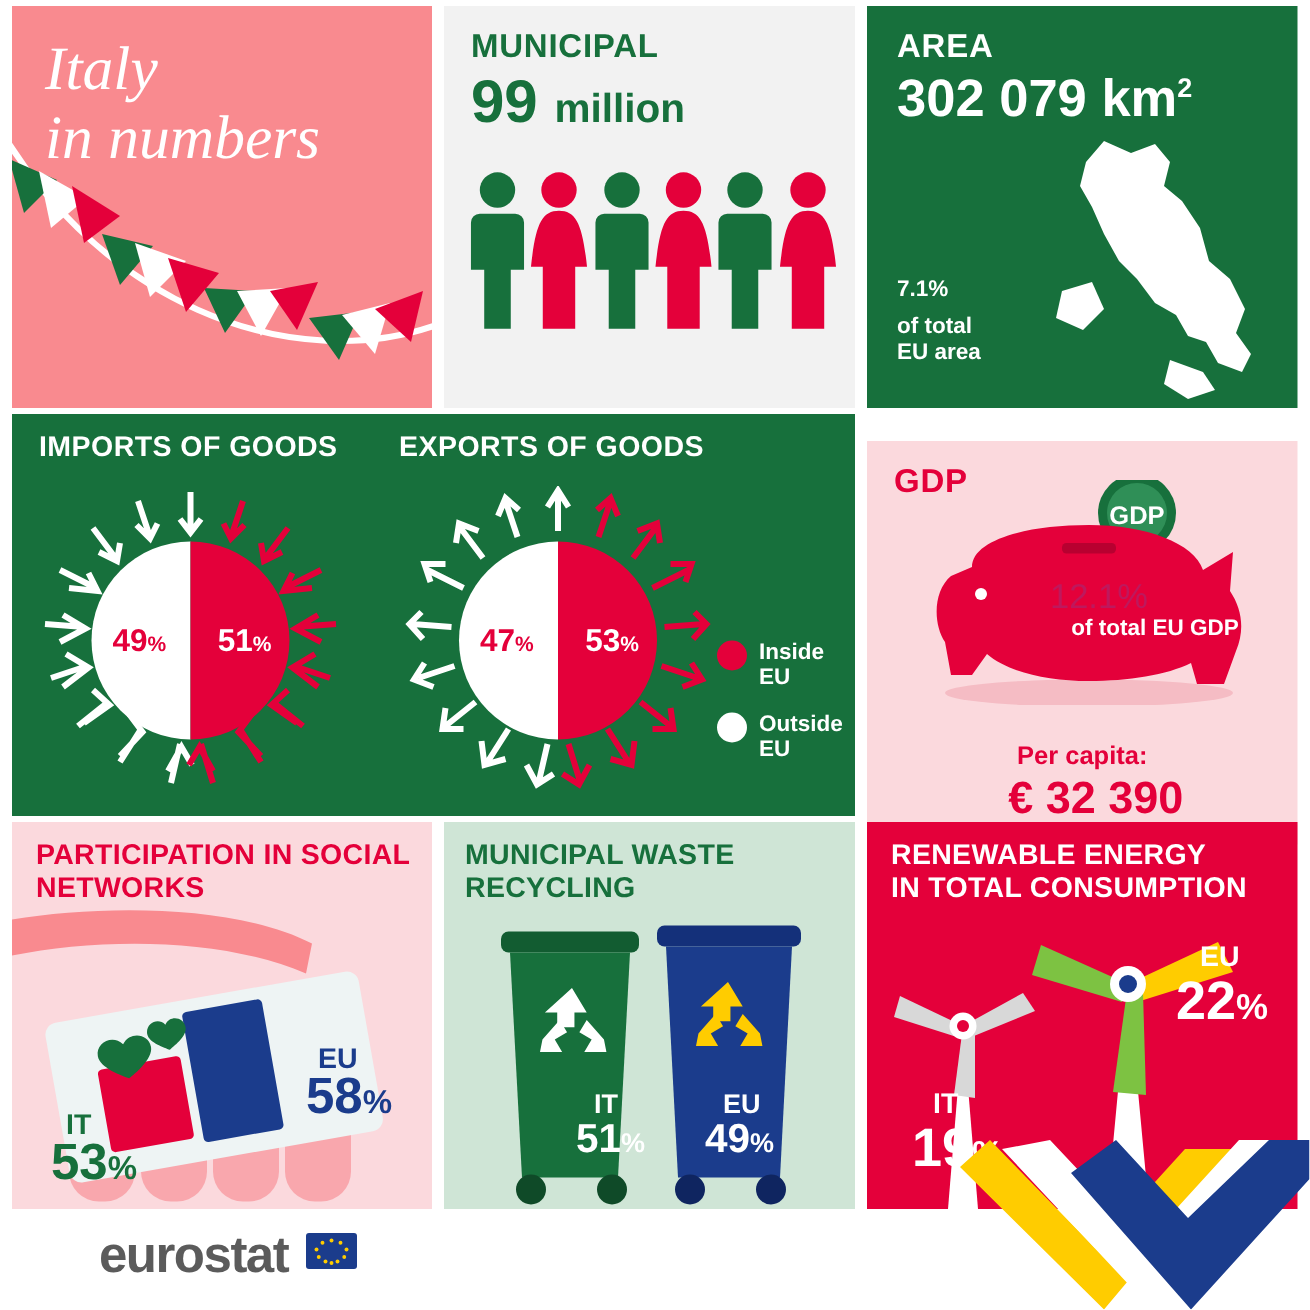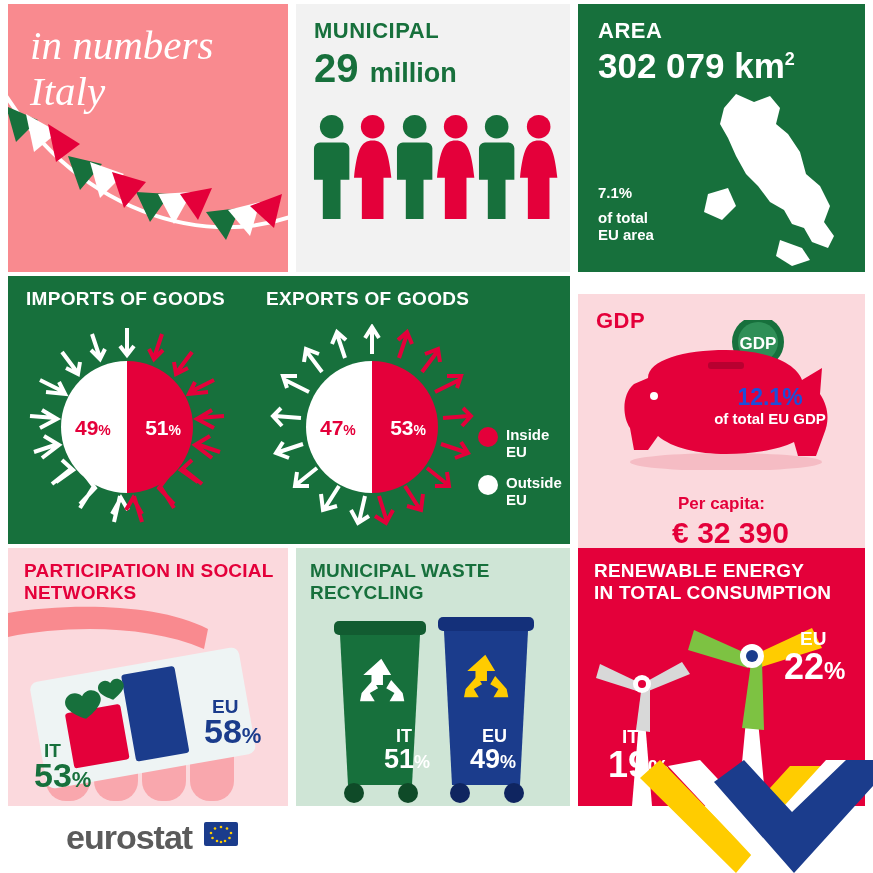--- a/index.html
+++ b/index.html
@@ -58,21 +58,21 @@
   .a2 { left:261px; top:48px; }
   .legend { position:absolute; left:470px; top:150px; width:90px; color:#fff; font-size:15px; font-weight:bold; line-height:17px;}
   .legend .row { display:flex; align-items:flex-start; gap:8px; margin-bottom:14px;}
   .legend .dot { width:20px; height:20px; border-radius:50%; flex:0 0 auto; margin-top:1px;}
   .dot-red { background:#e4003a; }
   .dot-white { background:#ffffff; }
 
   .c-gdp { left:570px; top:18px; width:287px; height:269px; background:#fbd9dd; }
   .c-gdp .lbl { position:absolute; left:18px; top:14px; color:#e4003a; font-size:22px; font-weight:bold; letter-spacing:.5px;}
   .pig-wrap { position:absolute; left:10px; top:26px; width:270px; height:150px;}
-  .c-gdp .pv { position:absolute; left:122px; top:90px; width:140px; text-align:center; color:#1d4ed8; font-size:23px; font-weight:bold;}
+  .c-gdp .pv { position:absolute; left:122px; top:90px; width:140px; text-align:left; color:#be185d; font-size:23px; font-weight:normal;}
   .c-gdp .ps { position:absolute; left:112px; top:116px; width:160px; text-align:center; color:#ffffff; font-size:15px; font-weight:bold;}
   .c-gdp .cap { position:absolute; left:0; top:200px; width:287px; text-align:center; color:#e4003a; font-size:17px; font-weight:bold;}
   .c-gdp .capv { position:absolute; left:0; top:222px; width:287px; text-align:center; color:#e4003a; font-size:30px; font-weight:bold;padding-left:18px;}
 
   
   .r3 { position:absolute; left:8px; top:548px; width:857px; height:258px; }
   .c-soc { left:0; top:0; width:280px; height:258px; background:#fbd9dd; }
   .c-soc .lbl { position:absolute; left:16px; top:12px; color:#e4003a; font-size:19px; font-weight:bold; line-height:22px; letter-spacing:.2px;}
   .c-soc .it { position:absolute; left:36px; top:192px; color:#17703c; font-size:19px; font-weight:bold;}
   .c-soc .itv { position:absolute; left:26px; top:208px; color:#17703c; font-size:34px; font-weight:bold;}
@@ -129,29 +129,29 @@
           <polygon points="230,146 262,138 252,172"></polygon>
         </g>
         <g fill="#e4003a">
           <polygon points="50,60 82,80 58,98"></polygon>
           <polygon points="114,108 148,118 126,144"></polygon>
           <polygon points="182,130 214,124 200,156"></polygon>
           <polygon points="252,142 284,130 276,164"></polygon>
         </g>
       </svg>
       <div class="tt">
+        <div>Italy</div>
         <div>in numbers</div>
-        <div>Italy</div>
       </div>
     </div>
 
     <div class="card c-pop">
       <div class="lbl">MUNICIPAL</div>
       <div class="big">
-        <span style="font-size:40px">29</span>
+        <span style="font-size:40px">99</span>
         <span>million</span>
       </div>
       <div class="people">
         <svg width="40" height="110" viewBox="0 0 40 110">
           <circle cx="20" cy="14" r="12" fill="#17703c"></circle>
           <path d="M8,30 h24 a6,6 0 0 1 6,6 v32 h-9 v40 h-18 v-40 h-9 v-32 a6,6 0 0 1 6,-6 z" fill="#17703c"></path>
         </svg>
         <svg width="40" height="110" viewBox="0 0 40 110">
           <circle cx="20" cy="14" r="12" fill="#e4003a"></circle>
           <path d="M20,28 c12,0 16,10 19,38 h-8 v42 h-22 v-42 h-8 c3,-28 7,-38 19,-38 z" fill="#e4003a"></path>

